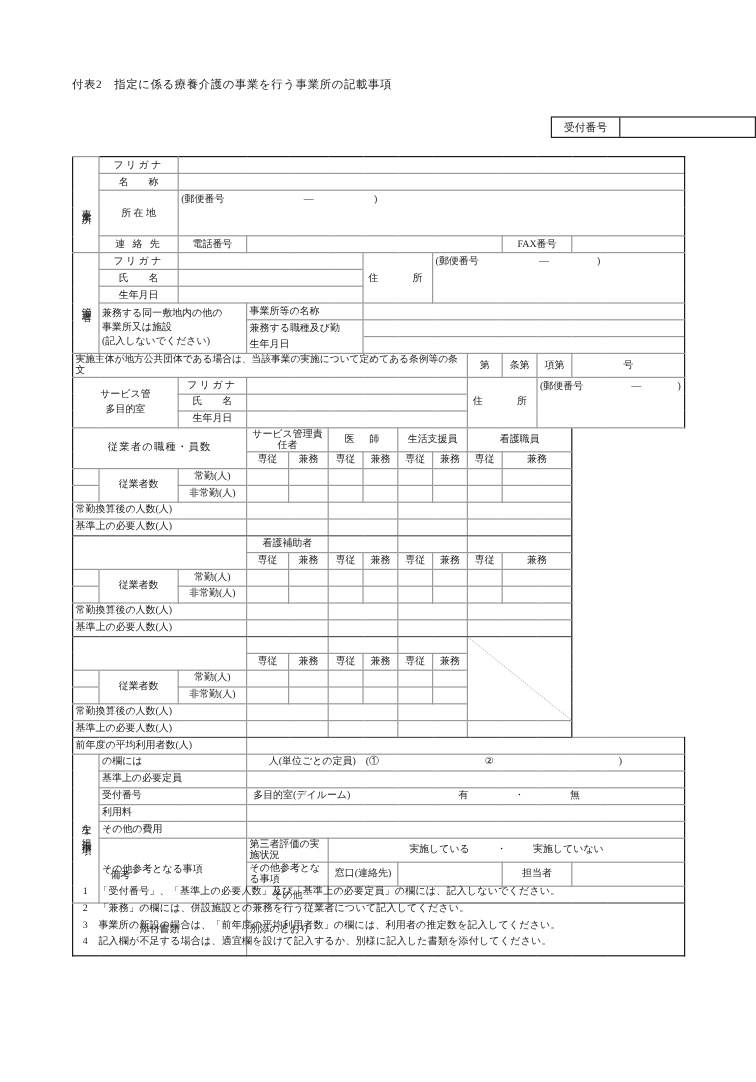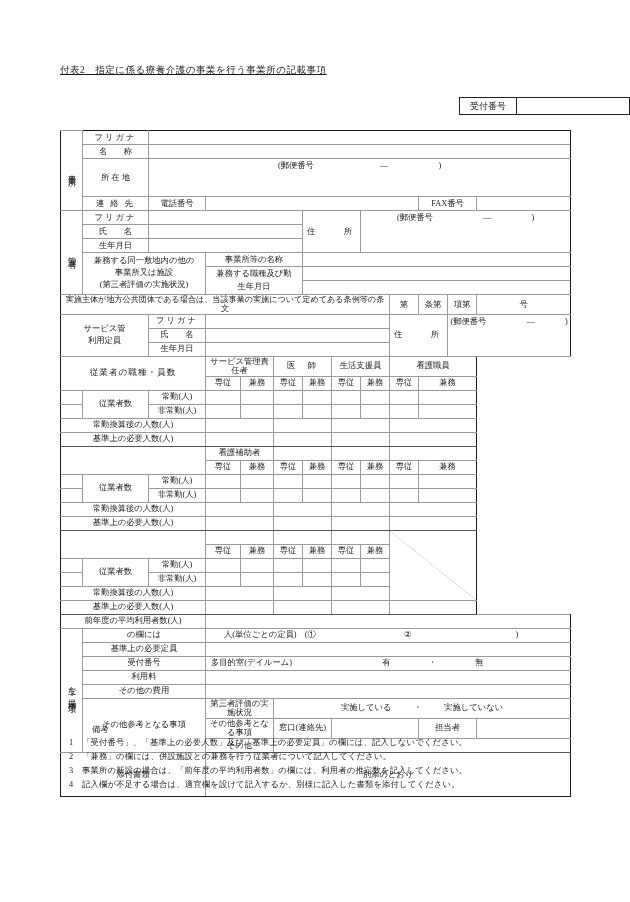--- a/index.html
+++ b/index.html
@@ -1,29 +1,29 @@
 <!DOCTYPE html>
 <html><head>
 <meta charset="utf-8">
 <style>
   html,body{margin:0;padding:0;background:#fff;}
   body{width:630px;height:902px;font-family:"Liberation Serif","DejaVu Serif",serif;color:#1a1a1a;}
   .page{position:relative;width:630px;height:902px;box-sizing:border-box;}
 
-  .doc-title{position:absolute;left:60px;top:64px;font-size:9.5px;letter-spacing:.5px;white-space:nowrap;text-decoration:underline;}
+  .doc-title{position:absolute;left:60px;top:64px;font-size:9.5px;letter-spacing:.5px;white-space:nowrap;}
 
   .receipt-wrap{position:absolute;left:459px;top:97px;display:flex;border:1.3px solid #222;box-sizing:border-box;}
   .receipt-label{width:57px;height:16px;line-height:16px;text-align:center;font-size:9px;border-right:1.3px solid #222;box-sizing:border-box;}
   .receipt-value{width:112px;height:16px;box-sizing:border-box;}
 
   table.form{position:absolute;left:60px;top:130px;width:510px;border-collapse:collapse;table-layout:fixed;}
   table.form td{border:0.8px solid #9a9a9a;font-size:8.3px;padding:0 2px;height:14px;
       vertical-align:middle;box-sizing:border-box;line-height:1.15;overflow:hidden;}
   .ctr{text-align:center;}
-  .lft{text-align:center;padding-left:5px;}
+  .lft{text-align:left;padding-left:5px;}
   .sp{letter-spacing:4px;}
   .sp2{letter-spacing:2px;}
 
   
   .ob-l{border-left:1.4px solid #1a1a1a !important;}
   .ob-r{border-right:1.4px solid #1a1a1a !important;}
   .ob-t{border-top:1.4px solid #1a1a1a !important;}
   .ob-b{border-bottom:1.4px solid #1a1a1a !important;}
   .thick-b{border-bottom:1.2px solid #555 !important;}
   .dotted-b{border-bottom:0.8px dotted #9a9a9a !important;}
@@ -125,21 +125,21 @@
       <td colspan="4"></td>
     </tr>
     <tr>
       <td class="ctr">生年月日</td>
       <td colspan="4"></td>
     </tr>
     <tr>
       <td rowspan="3" colspan="2" class="lft" style="vertical-align:top;padding-top:2px;line-height:1.45;">
         <div>兼務する同一敷地内の他の</div>
         <div>事業所又は施設</div>
-        <div>(第三者評価の実施状況)</div>
+        <div>(記入しないでください)</div>
       </td>
       <td colspan="3" class="lft">事業所等の名称</td>
       <td colspan="8" class="ob-r"></td>
     </tr>
     <tr>
       <td colspan="3" class="lft" style="border-bottom:none;">兼務する職種及び勤</td>
       <td colspan="8" class="ob-r dotted-b"></td>
     </tr>
     <tr>
       <td colspan="3" class="lft" style="border-top:none;">生年月日</td>
@@ -150,21 +150,21 @@
       <td colspan="9" class="lft ob-l" style="font-size:8.1px;">実施主体が地方公共団体である場合は、当該事業の実施について定めてある条例等の条文</td>
       <td class="ctr">第</td>
       <td class="ctr">条第</td>
       <td class="ctr">項第</td>
       <td colspan="2" class="ctr ob-r">号</td>
     </tr>
 
     <tr>
       <td rowspan="3" colspan="2" class="ctr ob-l" style="line-height:1.5;">
         <div>サービス管</div>
-        <div>利用定員</div>
+        <div>多目的室</div>
       </td>
       <td class="ctr sp2">フリガナ</td>
       <td colspan="6" class="dotted-b"></td>
       <td rowspan="3" colspan="2" class="ctr sp">住　　所</td>
       <td rowspan="3" colspan="3" class="lft ob-r" style="vertical-align:top;padding-top:2px;">
         <span>(郵便番号</span>
         <span style="display:inline-block;width:36px"></span>
         <span>—</span>
         <span style="display:inline-block;width:26px"></span>
         <span>)</span>

